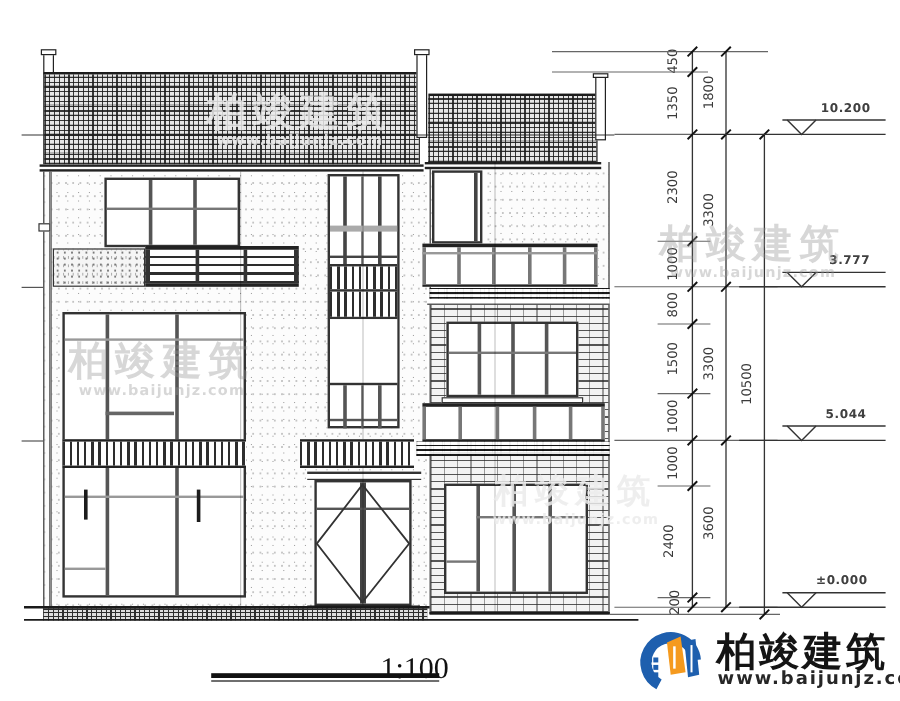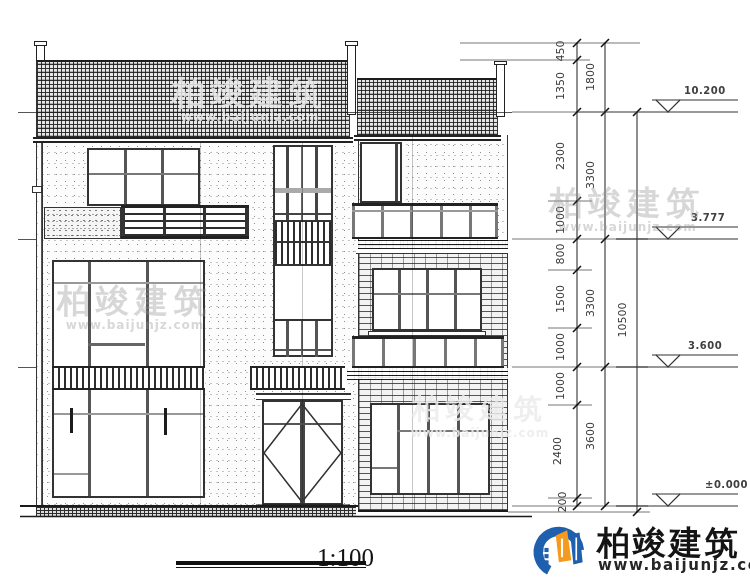--- a/index.html
+++ b/index.html
@@ -268,22 +268,22 @@
   <div class="dim small" style="left:294px;top:176px;">1900</div>
   <div class="dim small" style="left:294px;top:222px;">600</div>
   <div class="dim small" style="left:294px;top:245px;">600</div>
   <div class="dim small" style="left:294px;top:296px;">2400</div>
   <div class="dim tiny" style="left:294px;top:353px;">300</div>
   <div class="dim small" style="left:294px;top:445px;">2700</div>
   <div class="dim tiny" style="left:295px;top:502px;">300</div>
 
   <div class="lvl" style="left:684px;top:85px;">10.200</div>
   <div class="lvl" style="left:691px;top:212px;">3.777</div>
-  <div class="lvl" style="left:688px;top:340px;">3.600</div>
-  <div class="lvl" style="left:705px;top:479px;">±0.000</div>
+  <div class="lvl" style="left:688px;top:340px;">5.044</div>
+  <div class="lvl" style="left:680px;top:479px;">±0.000</div>
 
   <div class="wm wm-light" style="left:135px;top:76px;width:230px;">
     <div class="wm-t">柏竣建筑</div>
     <div class="wm-u">www.baijunjz.com</div>
   </div>
   <div class="wm wm-gray" style="left:515px;top:186px;width:225px;">
     <div class="wm-t">柏竣建筑</div>
     <div class="wm-u">www.baijunjz.com</div>
   </div>
   <div class="wm wm-gray" style="left:20px;top:284px;width:230px;">

